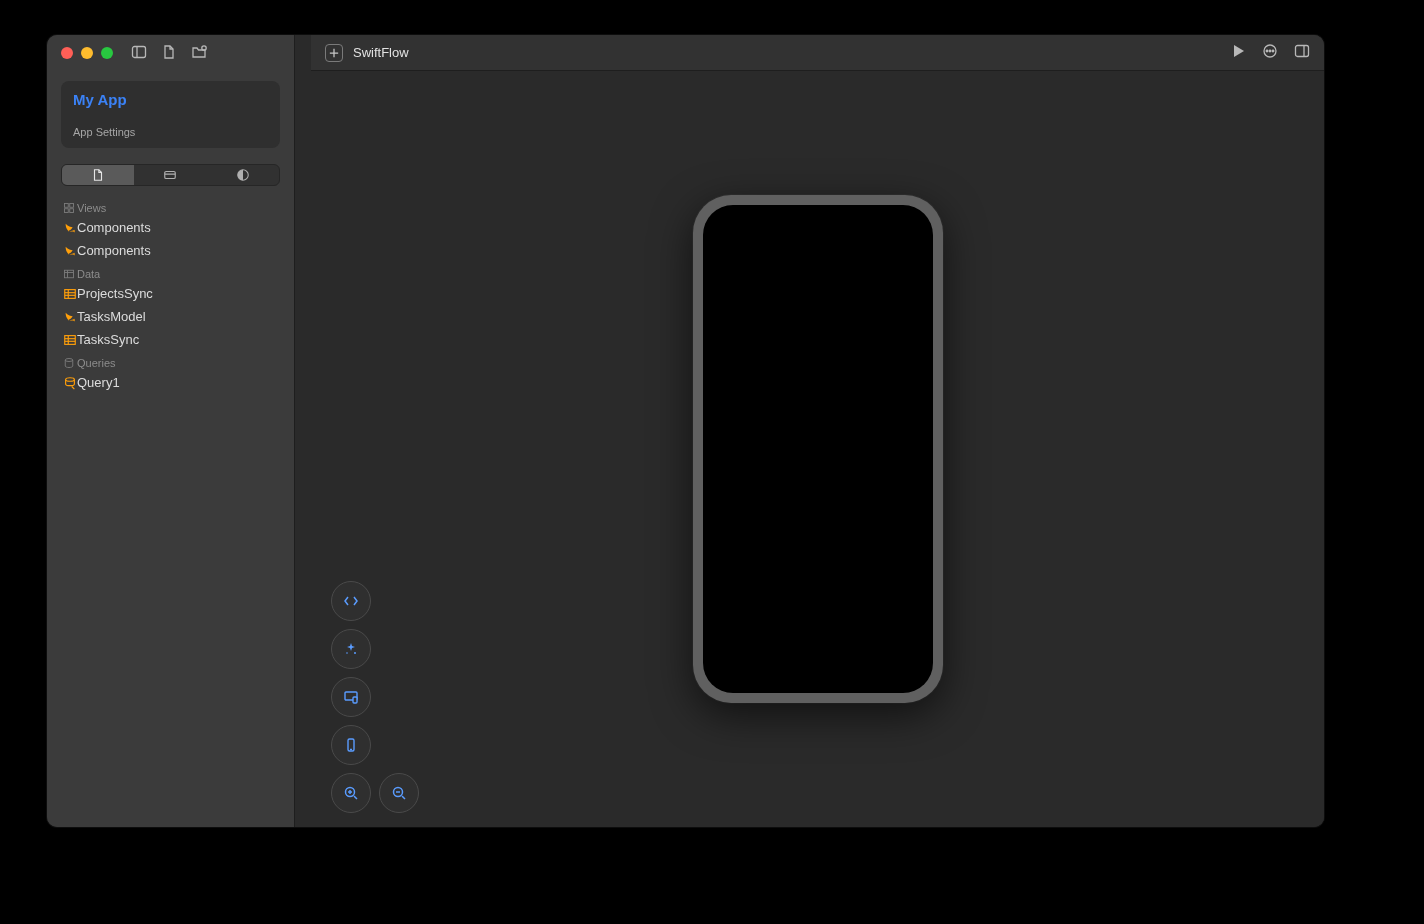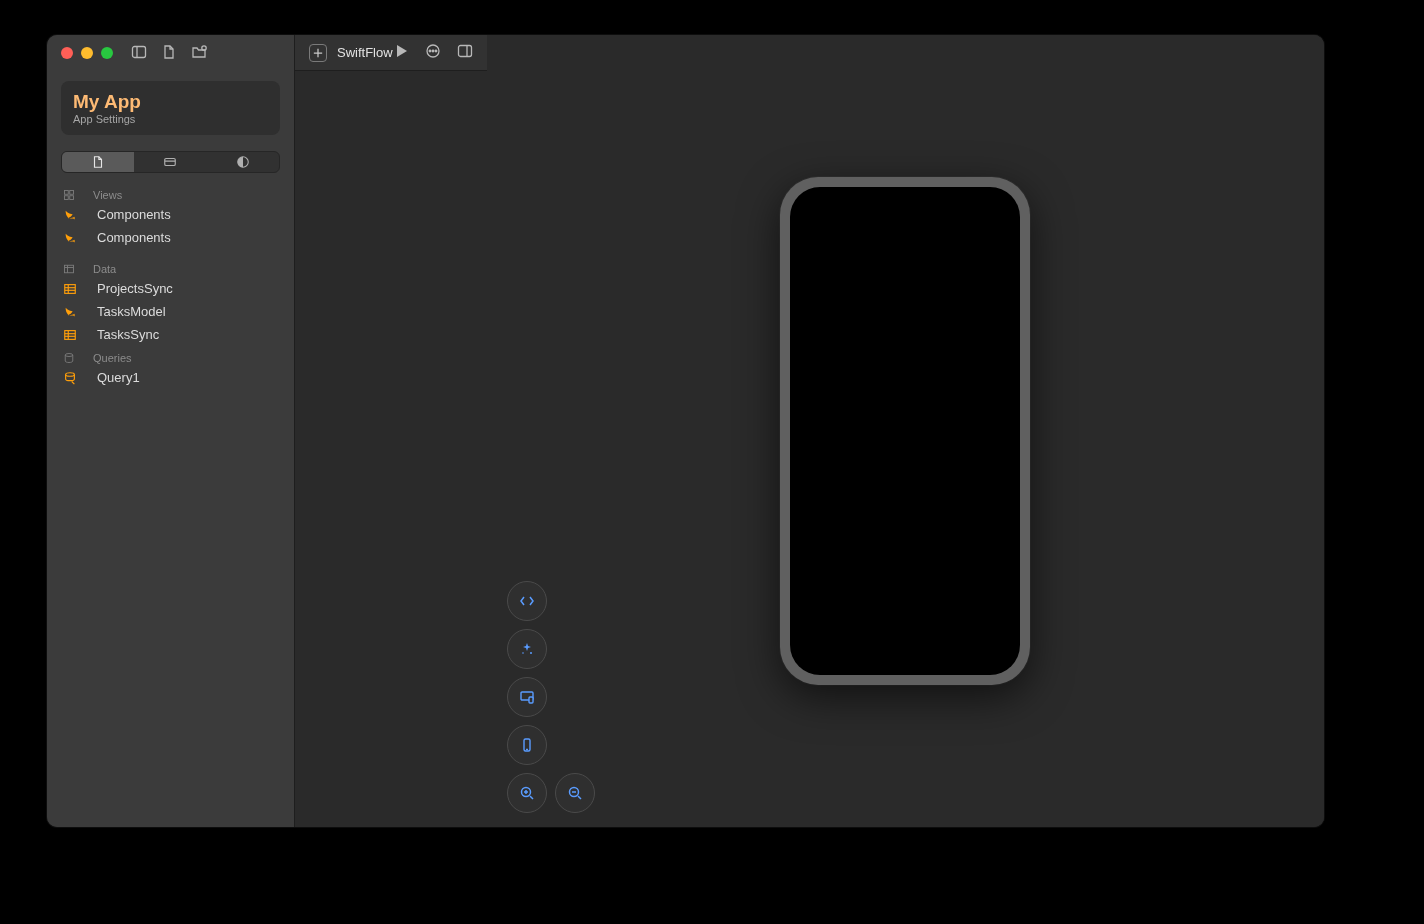--- a/index.html
+++ b/index.html
@@ -46,22 +46,22 @@
   .dot.green { background: #28c840; }
   .titlebar-icons { display: flex; gap: 14px; color: #b8b8b8; }
   .titlebar-icons svg { width: 16px; height: 16px; }
   
   .app-card {
     margin: 10px 14px 10px 14px;
     background: #2f2f2f;
     border-radius: 8px;
     padding: 10px 12px;
   }
-  .app-title { font-size: 19px; font-weight: 600; color: #fdba74; }
-  .app-subtitle { font-size: 11px; color: #a6a6a6; margin-top: 0; }
+  .app-title { font-size: 15px; font-weight: 600; color: #3b82f6; }
+  .app-subtitle { font-size: 11px; color: #a6a6a6; margin-top: 18px; }
   
   .seg {
     display: flex;
     margin: 6px 14px 10px 14px;
     background: #313131;
     border-radius: 6px;
     height: 22px;
     overflow: hidden;
     border: 1px solid #262626;
   }
@@ -72,46 +72,47 @@
     justify-content: center;
     color: #b0b0b0;
   }
   .seg-item.active { background: #5a5a5a; color: #e6e6e6; }
   .seg-item svg { width: 14px; height: 14px; }
   
   .sections { padding: 0 6px; overflow-y: auto; }
   .section-header {
     display: flex;
     align-items: center;
-    gap: 18px;
+    gap: 2px;
     color: #8c8c8c;
     font-size: 11px;
     padding: 6px 10px 2px 10px;
   }
   .section-header svg { width: 12px; height: 12px; opacity: .8; }
   
   .row {
     display: flex;
     align-items: center;
-    gap: 20px;
+    gap: 0;
     padding: 4px 10px;
     color: #dcdcdc;
     font-size: 13px;
     border-radius: 4px;
     cursor: default;
   }
   .row .ic { width: 14px; height: 14px; display:flex; align-items:center; justify-content:center; }
   
   
   .main {
     flex: 1;
     display: flex;
-    flex-direction: row;
+    flex-direction: column;
     background: #2a2a2a;
     position: relative;
+    padding-left: 16px;
   }
   .titlebar-main {
     height: 36px;
     display: flex;
     align-items: center;
     padding: 0 14px;
     border-bottom: 1px solid #1e1e1e;
     background: #323232;
   }
   .tab-area { display: flex; align-items: center; gap: 10px; }
@@ -253,21 +254,21 @@
       </div>
       <div class="row">
         <span class="ic">
             <svg viewBox="0 0 16 16" fill="#ff9f0a">
               <path d="M3 3c3 3 6 4 8 4-1 2-3 4-6 4 2 1 5 1 8-1 0 0 1 2 0 3-1-1-2-1-3-1-4 0-7-3-7-9z"></path>
             </svg>
           </span>
         <span>Components</span>
       </div>
 
-      <div class="section-header" style="margin-top:8px">
+      <div class="section-header" style="margin-top:0">
         <svg viewBox="0 0 16 16" fill="none" stroke="currentColor" stroke-width="1.2">
             <rect x="2" y="3" width="12" height="10"></rect>
             <line x1="2" y1="6" x2="14" y2="6"></line>
             <line x1="6" y1="3" x2="6" y2="13"></line>
           </svg>
         <span>Data</span>
       </div>
       <div class="row">
         <span class="ic">
             <svg viewBox="0 0 16 16" fill="none" stroke="#ff9f0a" stroke-width="1.3">

